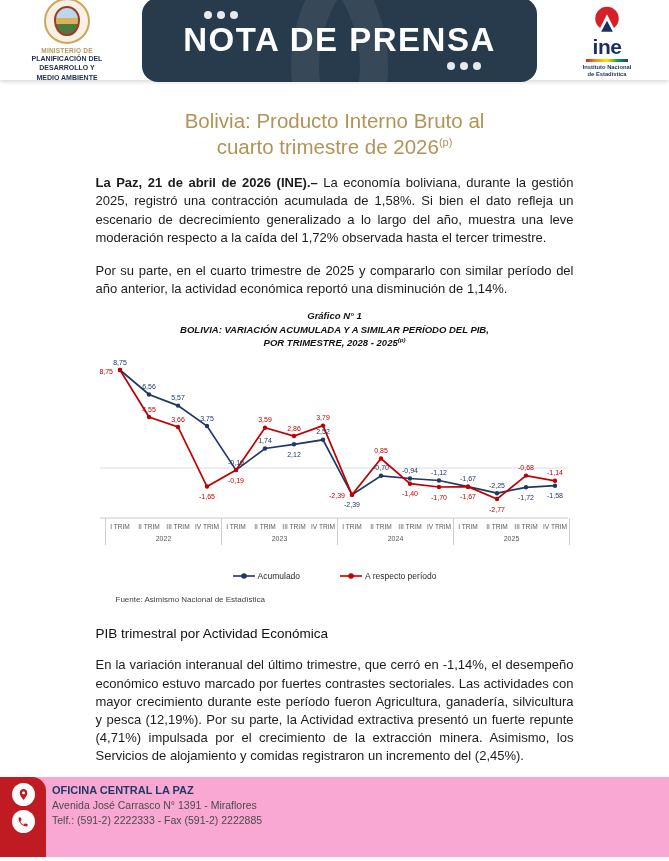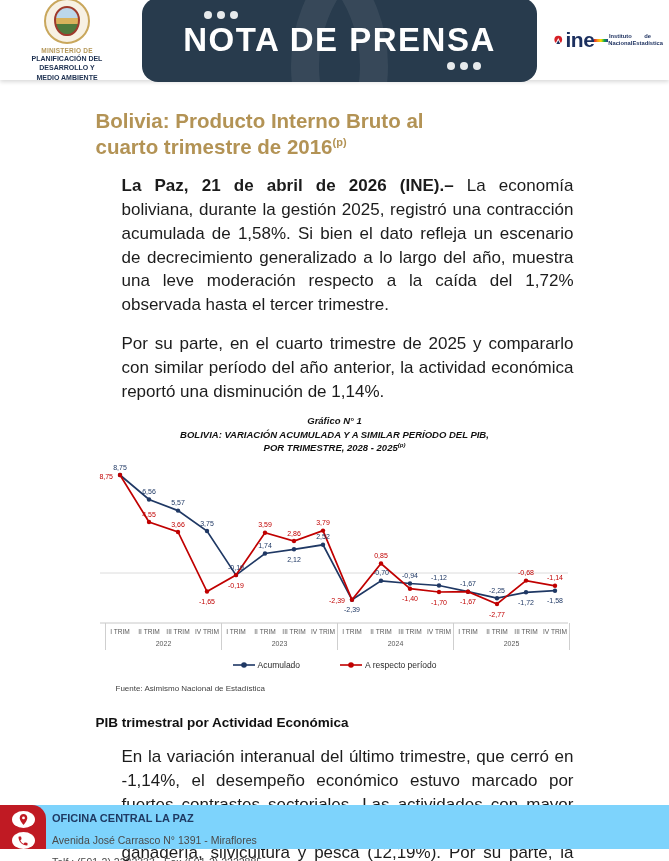--- a/index.html
+++ b/index.html
@@ -20,51 +20,51 @@
   .banner { position:relative; flex:1; height:84px; margin:0 14px; background:#283b4d; border-radius:16px;
             display:flex; align-items:center; justify-content:center; overflow:hidden; }
   .banner::before, .banner::after { content:''; position:absolute; width:260px; height:260px; border-radius:50%;
             border:28px solid rgba(255,255,255,.07); top:-90px; }
   .banner::before { left:-70px; } .banner::after { right:-70px; }
   .banner h1 { position:relative; color:#fff; font-size:33px; font-weight:bold; letter-spacing:1.5px; z-index:2; }
   .dots { position:absolute; display:flex; gap:5px; z-index:2; }
   .dots span { width:8px; height:8px; border-radius:50%; background:#e7eaec; }
   .dots-tl { top:13px; left:62px; }
   .dots-br { bottom:12px; right:56px; }
-  .ine { width:112px; display:flex; align-items:center; text-align:center;justify-content:center; }
+  .ine { width:112px; display:flex; flex-direction:column; align-items:center; text-align:center;justify-content:center; }
   .ine-word { color:#1b2f5e; font-weight:bold; font-size:21px; line-height:.9; letter-spacing:-.5px; }
   .ine-bar { width:42px; height:3px; margin:2px 0;
              background:linear-gradient(90deg,#d62027,#f7941d,#ffe200,#0aa44c,#2e3192); }
   .ine-sub { color:#1b2f5e; font-size:5.8px; font-weight:bold; line-height:1.25; }
 
   
   .content { width:478px; margin:0 auto; }
-  .title { margin-top:28px; color:#b39355; font-size:20.5px; font-weight:bold; line-height:1.25; }
+  .title { margin-top:28px; text-align:center; color:#b39355; font-size:20.5px; font-weight:normal; line-height:1.25; }
   .title sup { font-size:11px; }
-  .para { margin-top:15px; font-size:17px; line-height:1.4; color:#1c1c1c; text-align:justify;margin-left:26px; }
+  .para { margin-top:15px; font-size:13px; line-height:1.4; color:#1c1c1c; text-align:justify; }
   .chart-titles { margin-top:11px; text-align:center; font-size:9.5px; font-weight:bold; color:#111; line-height:1.4;font-style:italic; }
   .chart-titles sup { font-size:6px; }
   #chart { margin-top:4px; }
-  .legend { display:flex; justify-content:center; gap:40px; margin-top:2px; align-items:center; }
+  .legend { display:flex; justify-content:center; gap:40px; margin-top:18px; align-items:center; }
   .legend-item { display:flex; align-items:center; gap:3px; font-size:8.5px; color:#2b2b2b; }
   .legend-marker { display:inline-block; }
   .source { margin-top:14px; margin-left:20px; font-size:8px; color:#3f3f3f; }
-  .heading { margin-top:22px; font-size:13.5px; font-weight:bold; color:#111; }
+  .heading { margin-top:22px; font-size:13.5px; font-weight:normal; color:#111; }
 
   
-  footer { position:absolute; left:0; right:0; bottom:12px; height:44px; background:#7dd3fc; }
+  footer { position:absolute; left:0; right:0; bottom:4px; height:80px; background:#f9a8d4; }
   .footer-red { position:absolute; left:0; top:0; bottom:0; width:46px; background:#c01a23;
                 border-radius:0 14px 0 0; display:flex; flex-direction:column; align-items:center; }
   .f-icon { width:23px; height:23px; border-radius:50%; background:#fff; display:flex; align-items:center;
             justify-content:center; }
   .f-icon:first-child { margin-top:6px; }
   .f-icon + .f-icon { margin-top:4px; }
   .footer-text { position:absolute; left:52px; top:7px; }
   .f-title { color:#1f3a63; font-weight:bold; font-size:11px; }
-  .f-line { color:#4a4a4a; font-size:10.5px; margin-top:10px; }
+  .f-line { color:#4a4a4a; font-size:10.5px; margin-top:3px; }
   .f-phone { }
 </style>
 </head>
 <body>
 
 <div class="page">
 
   <header class="header">
     <div class="ministry">
       <div class="emblem">
@@ -99,21 +99,21 @@
       <div class="ine-word">ine</div>
       <div class="ine-bar"></div>
       <div class="ine-sub">Instituto Nacional</div>
       <div class="ine-sub">de Estadística</div>
     </div>
   </header>
 
   <main class="content">
     <h2 class="title">
       <span>Bolivia: Producto Interno Bruto al</span><br>
-      <span>cuarto trimestre de 2016</span><sup>(p)</sup>
+      <span>cuarto trimestre de 2026</span><sup>(p)</sup>
     </h2>
 
     <p class="para"><strong>La Paz, 21 de abril de 2026 (INE).–</strong><span> La economía boliviana, durante la gestión 2025, registró una contracción acumulada de 1,58%. Si bien el dato refleja un escenario de decrecimiento generalizado a lo largo del año, muestra una leve moderación respecto a la caída del 1,72% observada hasta el tercer trimestre.</span></p>
 
     <p class="para">Por su parte, en el cuarto trimestre de 2025 y compararlo con similar período del año anterior, la actividad económica reportó una disminución de 1,14%.</p>
 
     <div class="chart-block">
       <div class="chart-titles">
         <div>Gráfico N° 1</div>
         <div>BOLIVIA: VARIACIÓN ACUMULADA Y A SIMILAR PERÍODO DEL PIB,</div>

